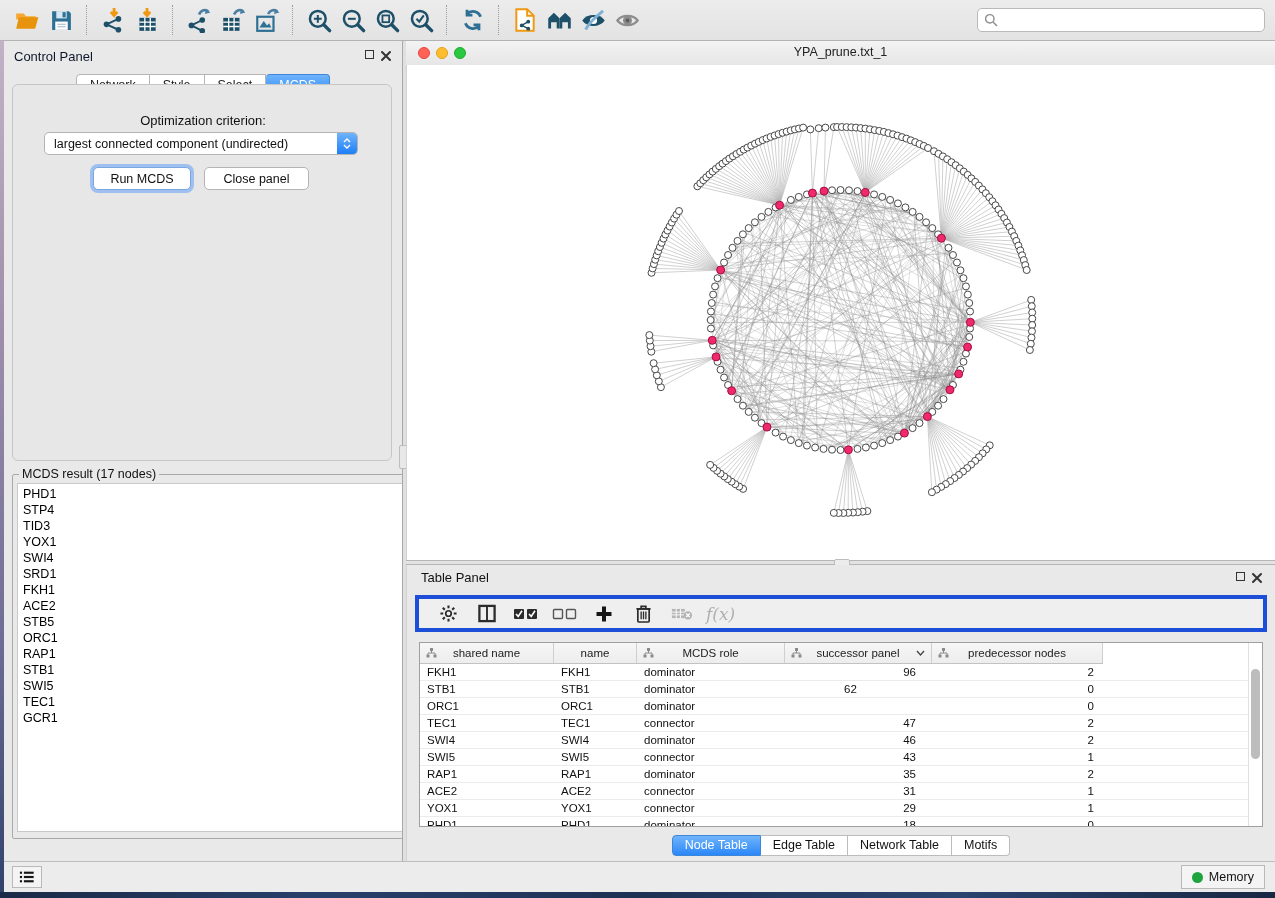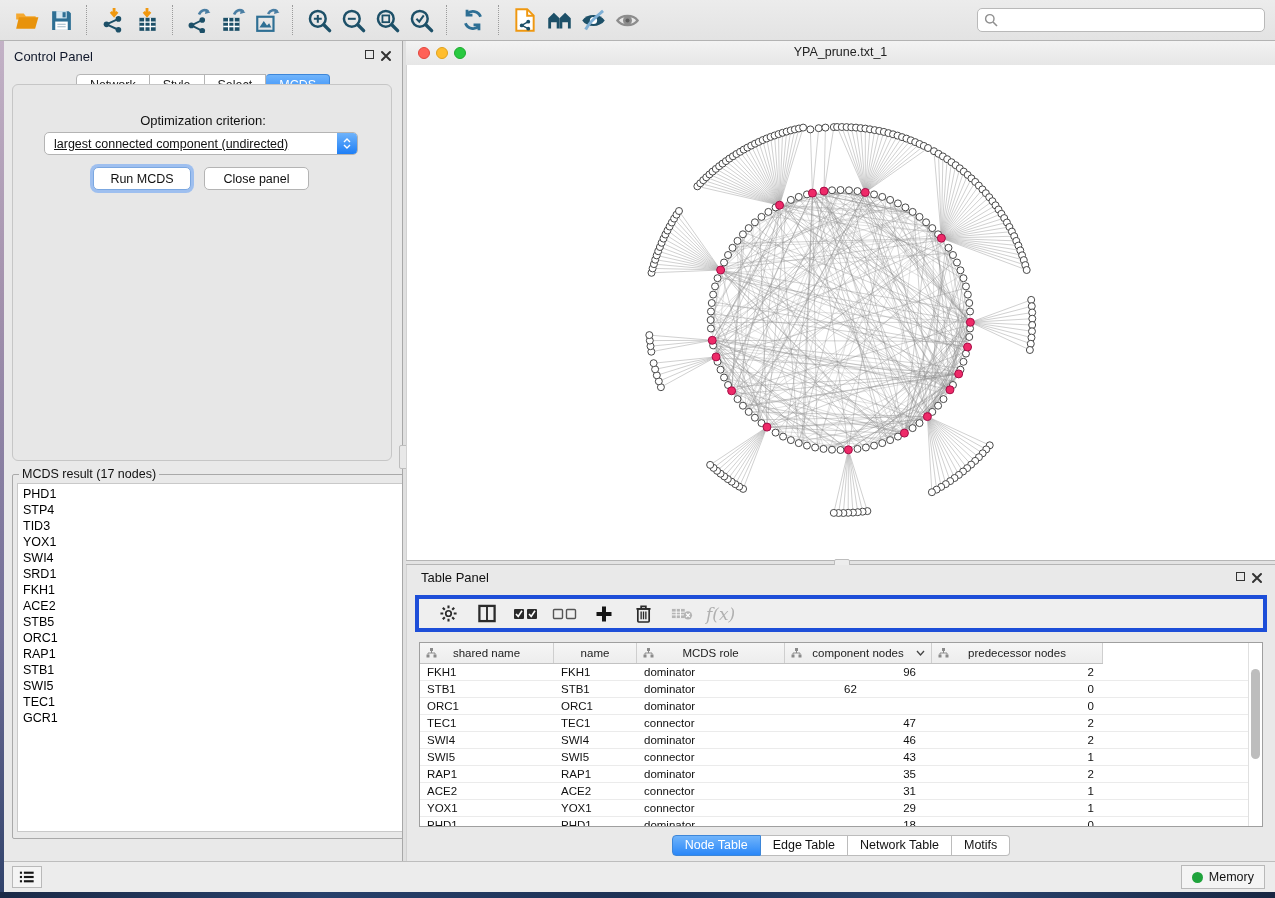--- a/index.html
+++ b/index.html
@@ -30,21 +30,21 @@
   .cp-tab{height:21px;line-height:21px;padding:0 13px;font-size:12.5px;background:#fff;border:1px solid #b5b5b5;
       border-left-width:0;color:#222;position:relative;}
   .cp-tab:first-child{border-left-width:1px;border-radius:4px 0 0 4px;}
   .cp-tab:last-child{border-radius:0 4px 4px 0;}
   .cp-tab.sel{background:linear-gradient(#70b4fb,#2a87f8);color:#fff;border-color:#3d86d8;border-radius:4px;}
   .cp-box{position:absolute;left:8px;top:43px;width:380px;height:377px;background:#e7e7e7;
       border:1px solid #c6c6c6;border-radius:6px;box-sizing:border-box;}
   .opt-label{position:absolute;top:72px;left:0;right:0;text-align:center;font-size:13px;color:#111;}
   .dropdown{position:absolute;left:40px;top:91px;width:314px;height:23px;background:#fff;border:1px solid #b4b4b4;
       border-radius:5px;box-sizing:border-box;display:flex;align-items:center;}
-  .dropdown .val{flex:1;font-size:12.5px;padding-left:9px;color:#111;white-space:nowrap;overflow:hidden;text-decoration:underline;}
+  .dropdown .val{flex:1;font-size:12.5px;padding-left:9px;color:#111;white-space:nowrap;overflow:hidden;}
   .dd-cap{width:20px;height:21px;border-radius:0 4px 4px 0;background:linear-gradient(#6fb3fb,#1e7ff6);
       display:flex;flex-direction:column;align-items:center;justify-content:center;gap:1px;}
   .btn-row{position:absolute;top:126px;left:0;right:0;height:24px;}
   .mac-btn{position:absolute;height:23px;background:#fff;border:1px solid #b4b4b4;border-radius:5px;
       font-size:12.5px;color:#111;font-family:inherit;}
   .run-btn{left:89px;width:98px;box-shadow:0 0 0 3px rgba(110,165,245,.6);border-color:#7ba7e0;}
   .closep-btn{left:200px;width:105px;}
   fieldset.mcds{position:absolute;left:8px;top:426px;width:442px;height:372px;margin:0;padding:0;
       border:1px solid #a9a9a9;border-radius:2px;box-sizing:border-box;background:transparent;}
   fieldset.mcds legend{font-size:12.5px;color:#111;margin-left:6px;padding:0 3px;}
@@ -1112,21 +1112,21 @@
               </svg>
               <span>MCDS role</span>
             </div>
             <div class="th" style="width: 147px;">
               <svg class="cicon" width="11" height="10" viewBox="0 0 11 10">
                 <rect x="4" y="0" width="3" height="3" fill="#8a8a8a"></rect>
                 <rect x="0.5" y="6.5" width="3" height="3" fill="#8a8a8a"></rect>
                 <rect x="7.5" y="6.5" width="3" height="3" fill="#8a8a8a"></rect>
                 <path d="M5.5 3 V5 M2 6.5 V5 H9 V6.5" stroke="#8a8a8a" fill="none"></path>
               </svg>
-              <span>component nodes</span>
+              <span>successor panel</span>
               <svg class="sort" width="9" height="6" viewBox="0 0 9 6">
                 <path d="M1 1 L4.5 5 L8 1" stroke="#444" stroke-width="1.3" fill="none"></path>
               </svg>
             </div>
             <div class="th" style="width: 171px;">
               <svg class="cicon" width="11" height="10" viewBox="0 0 11 10">
                 <rect x="4" y="0" width="3" height="3" fill="#8a8a8a"></rect>
                 <rect x="0.5" y="6.5" width="3" height="3" fill="#8a8a8a"></rect>
                 <rect x="7.5" y="6.5" width="3" height="3" fill="#8a8a8a"></rect>
                 <path d="M5.5 3 V5 M2 6.5 V5 H9 V6.5" stroke="#8a8a8a" fill="none"></path>

